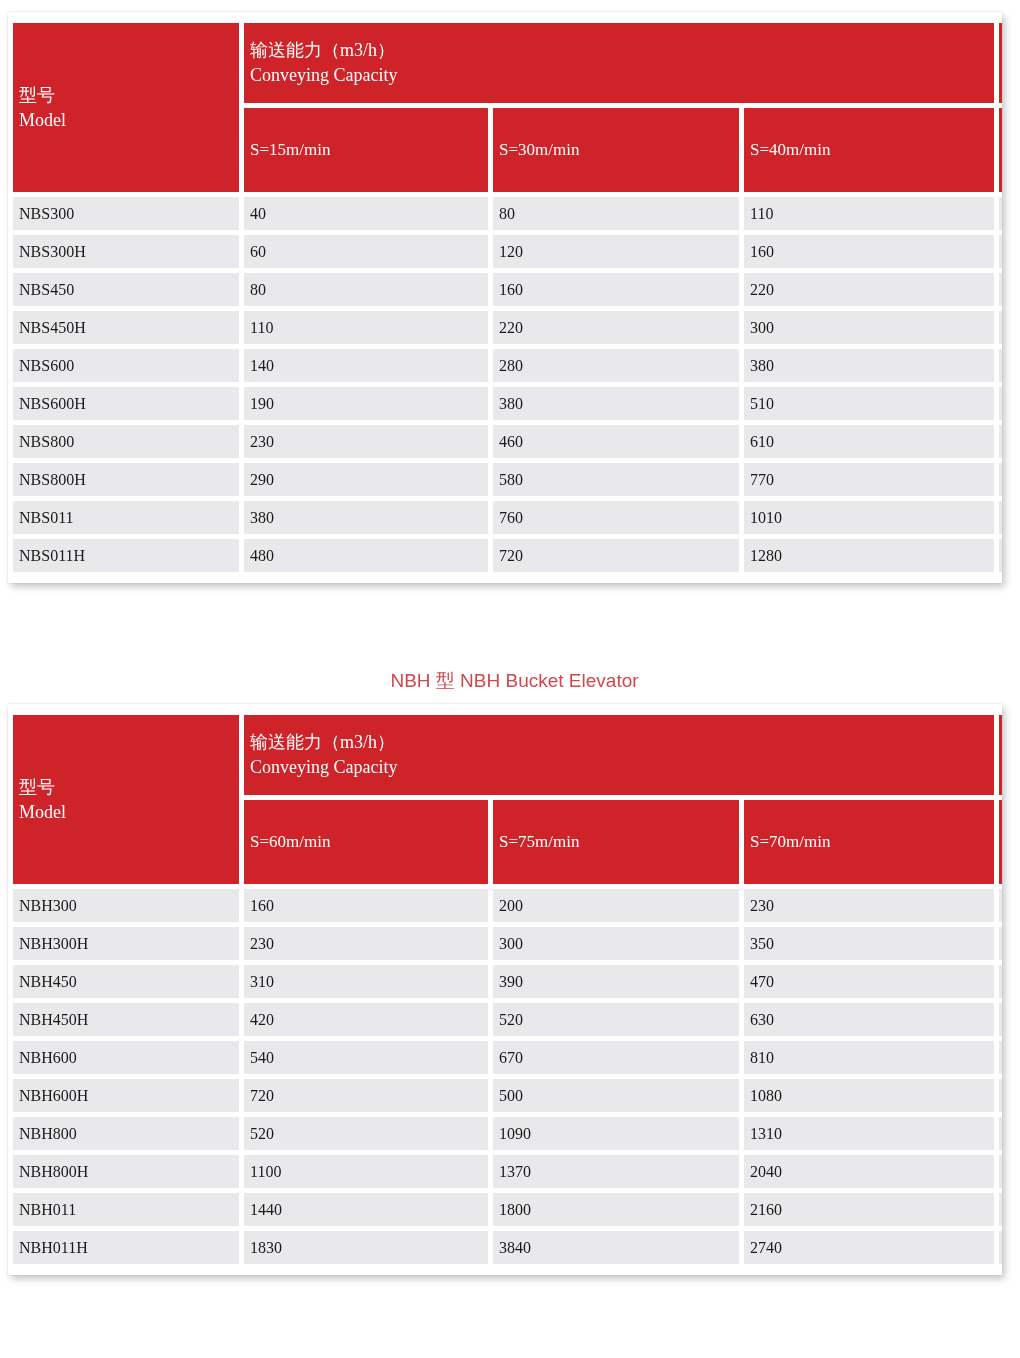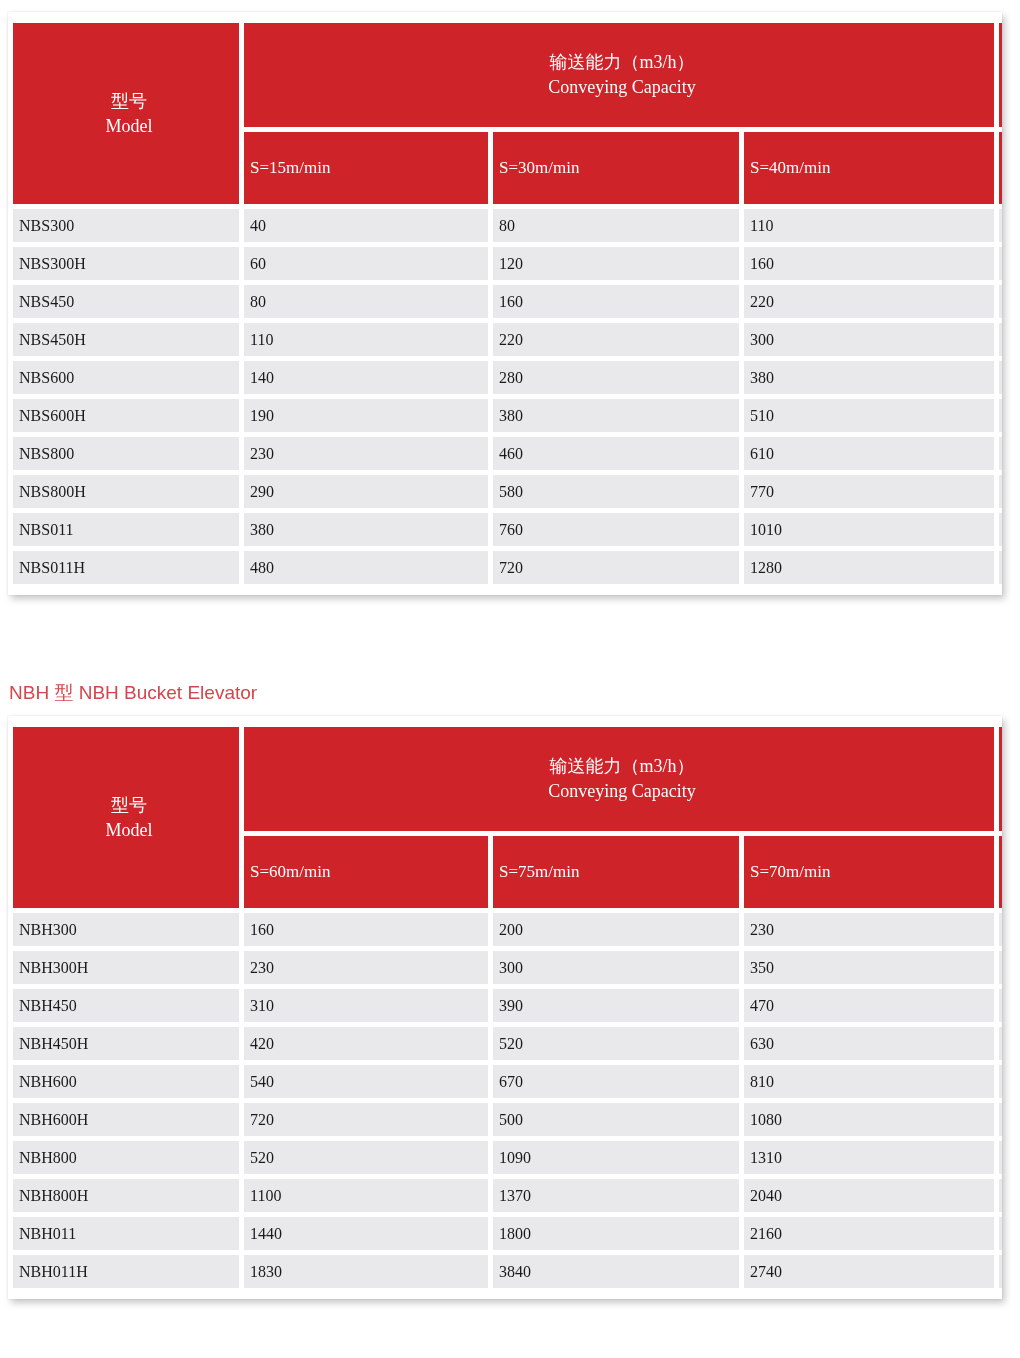--- a/index.html
+++ b/index.html
@@ -17,20 +17,21 @@
   .section-title {
     font-family: "Liberation Sans", sans-serif;
     font-weight: 400;
     color: #d5464c;
     font-size: 19px;
     line-height: 23px;
     margin: 0 0 12px 1px;
   }
   .section + .section .section-title {
     margin-top: 86px;
+    text-align: center;
   }
   .table-card {
     width: 994px;
     overflow: hidden;
     background: #ffffff;
     padding: 6px 0;
     box-shadow: 0 0 2px rgba(0,0,0,0.10), 3px 4px 7px rgba(0,0,0,0.22);
   }
   table.spec-table {
     table-layout: fixed;
@@ -41,22 +42,22 @@
   .spec-table th, .spec-table td {
     text-align: left;
     vertical-align: middle;
     padding: 0 0 0 6px;
   }
   .spec-table thead th {
     background: #cd2329;
     color: #ffffff;
     font-weight: normal;
   }
-  .spec-table .hdr-row-1 th { height: 104px; text-align: center; }
-  .spec-table .hdr-row-2 th { height: 72px; font-size: 17px; }
+  .spec-table .hdr-row-1 th { height: 80px; }
+  .spec-table .hdr-row-2 th { height: 84px; font-size: 17px; }
   .model-th div, .cap-th div {
     font-size: 18px;
     line-height: 25px;
   }
   .spec-table tbody td {
     background: #e9e9eb;
     height: 33px;
     font-size: 16px;
     color: #1a1a1a;
   }

